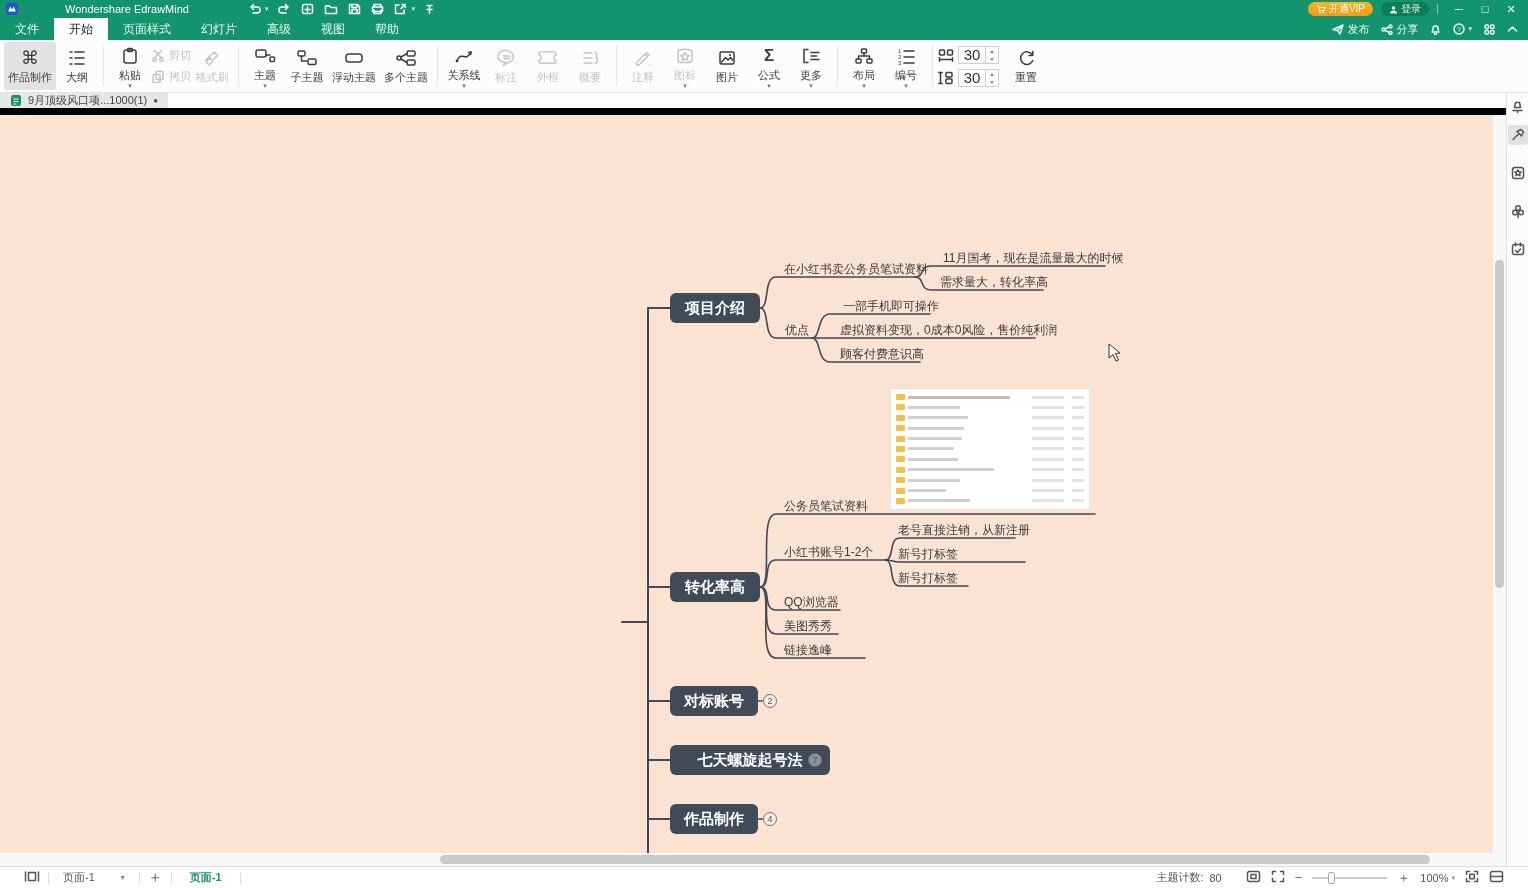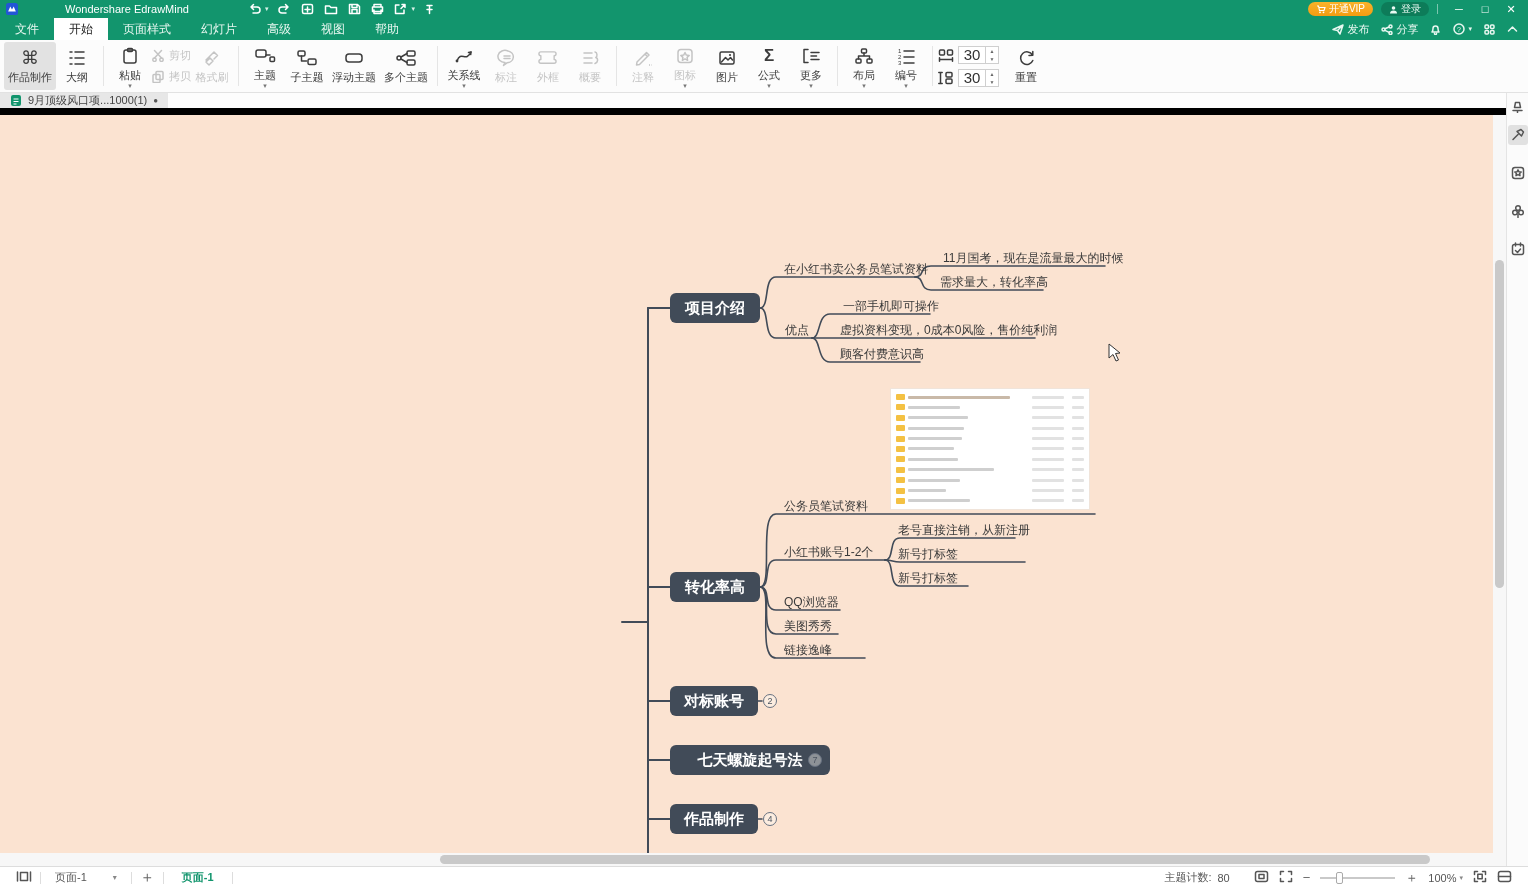--- a/index.html
+++ b/index.html
@@ -91,21 +91,21 @@
 
   
   .rightpanel { position:absolute; right:0; top:93px; width:22px; height:773px; background:#fbfbfb;
     border-left:1px solid #e4e4e4; display:flex; flex-direction:column; align-items:center; }
   .rpicon { width:20px; height:20px; display:flex; align-items:center; justify-content:center; color:#555; border-radius:3px; }
   .rpicon.active { background:#e1e1e1; }
   .rpicon svg { stroke:#555; }
 
   
   .statusbar { position:absolute; left:0; bottom:0; width:100%; height:22px; background:#fff;
-    border-top:1px solid #ddd; display:flex; align-items:center; font-size:11px; color:#555; padding:0 16px; }
+    border-top:1px solid #ddd; display:flex; align-items:center; font-size:11px; color:#555; padding:0 24px; }
   .sbsep { width:1px; height:12px; background:#ddd; margin:0 8px; }
   .pagesel { display:flex; align-items:center; gap:26px; padding:0 6px; }
   .pagetab { color:#12956d; font-weight:bold; padding:0 10px; }
   .sb-right { margin-left:auto; display:flex; align-items:center; gap:10px; }
   .slider { width:75px; height:2px; background:#c9c9c9; position:relative; }
   .sthumb { position:absolute; left:16px; top:-5px; width:7px; height:12px; background:#fdfdfd; border:1px solid #aaa; border-radius:2px; }
   .zoomsel { display:flex; align-items:center; gap:3px; }
 </style>
 </head>
 <body>

